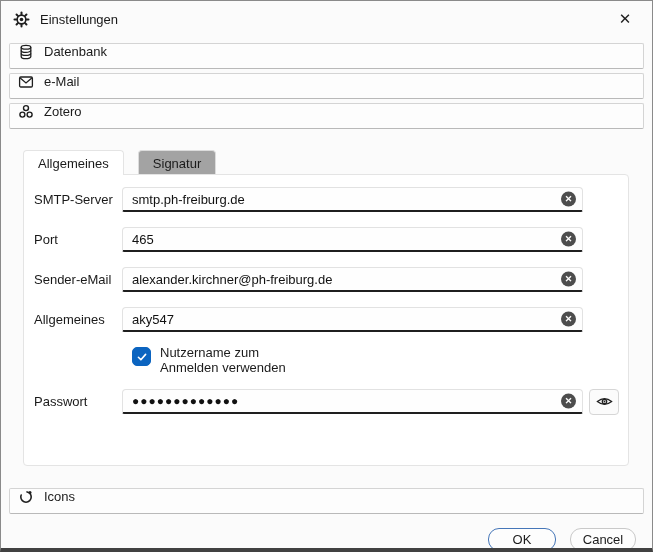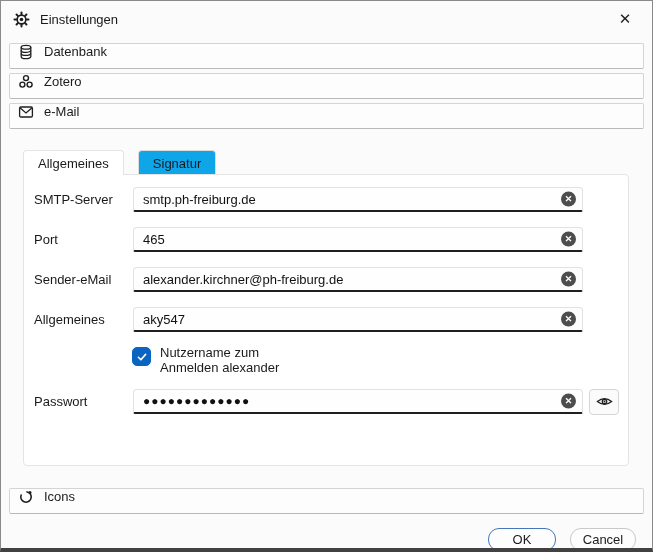--- a/index.html
+++ b/index.html
@@ -22,32 +22,32 @@
     height:26px; margin-bottom:4px; display:flex; gap:10px; padding:0 8px;
     background:#fdfdfd; border:1px solid #d4d4d4; border-bottom-color:#b9b9b9; border-radius:2px; cursor:pointer;
   }
   .bar .bicon{ width:16px; height:16px; display:flex; }
   .bar span{ font-size:13px; }
   
   .tabzone{ margin:17px 0 0 22px; }
   .tabs{ display:flex; gap:14px; height:25px; }
   .tab{
     padding:0 14px; display:flex; align-items:center; font-size:13px; cursor:pointer;
-    border:1px solid #dcdcdc; border-bottom:none; border-radius:4px 4px 0 0; background:#0ea5e9; color:#1b1b1b;
+    border:1px solid #dcdcdc; border-bottom:none; border-radius:4px 4px 0 0; background:#a3a3a3; color:#1b1b1b;
   }
   .tab.active{ background:#ffffff; border-color:#e4e4e4; position:relative; z-index:2; }
   .panel{
     width:606px; height:292px; background:#ffffff; border:1px solid #e4e4e4; border-radius:0 4px 4px 4px;
     margin-top:-1px; padding:6px 0 0 10px; position:relative; z-index:1;
   }
   .frow{ display:flex; align-items:center; height:37px; margin-bottom:3px; padding-right:45px; }
   .frow label{ width:88px; flex:0 0 88px; font-size:13px; color:#191919; }
   .field{
     flex:1; height:25px; position:relative; display:flex; align-items:center;
-    background:#fefefe; border:1px solid #e2e2e2; border-bottom:2px solid #1f1f1f; border-radius:4px 4px 2px 2px;margin-left:11px;
+    background:#fefefe; border:1px solid #e2e2e2; border-bottom:2px solid #1f1f1f; border-radius:4px 4px 2px 2px;
   }
   .field input{
     flex:1; height:100%; border:none; outline:none; background:transparent;
     font-family:inherit; font-size:13px; color:#111; padding:0 26px 0 9px;
   }
   .clear-btn{
     position:absolute; right:6px; top:50%; transform:translateY(-50%);
     width:15px; height:15px; border-radius:50%; background:#4d4d4d; color:#fff;
     display:flex; align-items:center; justify-content:center; font-size:9px; font-weight:bold;
     border:none; cursor:pointer; line-height:1;
@@ -108,36 +108,36 @@
           <ellipse cx="8" cy="3.3" rx="4.8" ry="1.9"></ellipse>
           <path d="M3.2 3.3 V12.7 A4.8 1.9 0 0 0 12.8 12.7 V3.3"></path>
           <path d="M3.2 6.4 A4.8 1.9 0 0 0 12.8 6.4"></path>
           <path d="M3.2 9.5 A4.8 1.9 0 0 0 12.8 9.5"></path>
         </svg>
       </span>
       <span>Datenbank</span>
     </div>
     <div class="bar">
       <span class="bicon">
+        <svg viewBox="0 0 16 16" width="16" height="16" fill="none" stroke="#1f1f1f" stroke-width="1.3">
+          <rect x="1.6" y="3" width="12.8" height="10" rx="1.2"></rect>
+          <path d="M2.2 4 L8 9 L13.8 4"></path>
+        </svg>
+      </span>
+      <span>e-Mail</span>
+    </div>
+    <div class="bar">
+      <span class="bicon">
         <svg viewBox="0 0 16 16" width="16" height="16" fill="none" stroke="#1f1f1f" stroke-width="1.4">
           <circle cx="8" cy="4.1" r="2.5"></circle>
           <circle cx="4.4" cy="10.6" r="2.5"></circle>
           <circle cx="11.6" cy="10.6" r="2.5"></circle>
         </svg>
       </span>
       <span>Zotero</span>
-    </div>
-    <div class="bar">
-      <span class="bicon">
-        <svg viewBox="0 0 16 16" width="16" height="16" fill="none" stroke="#1f1f1f" stroke-width="1.3">
-          <rect x="1.6" y="3" width="12.8" height="10" rx="1.2"></rect>
-          <path d="M2.2 4 L8 9 L13.8 4"></path>
-        </svg>
-      </span>
-      <span>e-Mail</span>
     </div>
   </div>
 
   <div class="tabzone">
     <div class="tabs">
       <div class="tab active">Allgemeines</div>
       <div class="tab">Signatur</div>
     </div>
     <div class="panel">
 
@@ -173,21 +173,21 @@
         </div>
       </div>
 
       <div class="chkrow">
         <span class="checkbox">
           <svg viewBox="0 0 12 12" width="12" height="12">
             <path d="M2.4 6.3 L4.9 8.8 L9.6 3.4" stroke="#ffffff" stroke-width="1.6" fill="none" stroke-linecap="round" stroke-linejoin="round"></path>
           </svg>
         </span>
         <span class="chklabel">Nutzername zum
- Anmelden alexander</span>
+ Anmelden verwenden</span>
       </div>
 
       <div class="frow pwrow">
         <label>Passwort</label>
         <div class="field pw-dots">
           <input value="●●●●●●●●●●●●●" style="">
           <button class="clear-btn">✕</button>
         </div>
         <button class="eye-btn">
           <svg viewBox="0 0 16 16" width="17" height="17">

